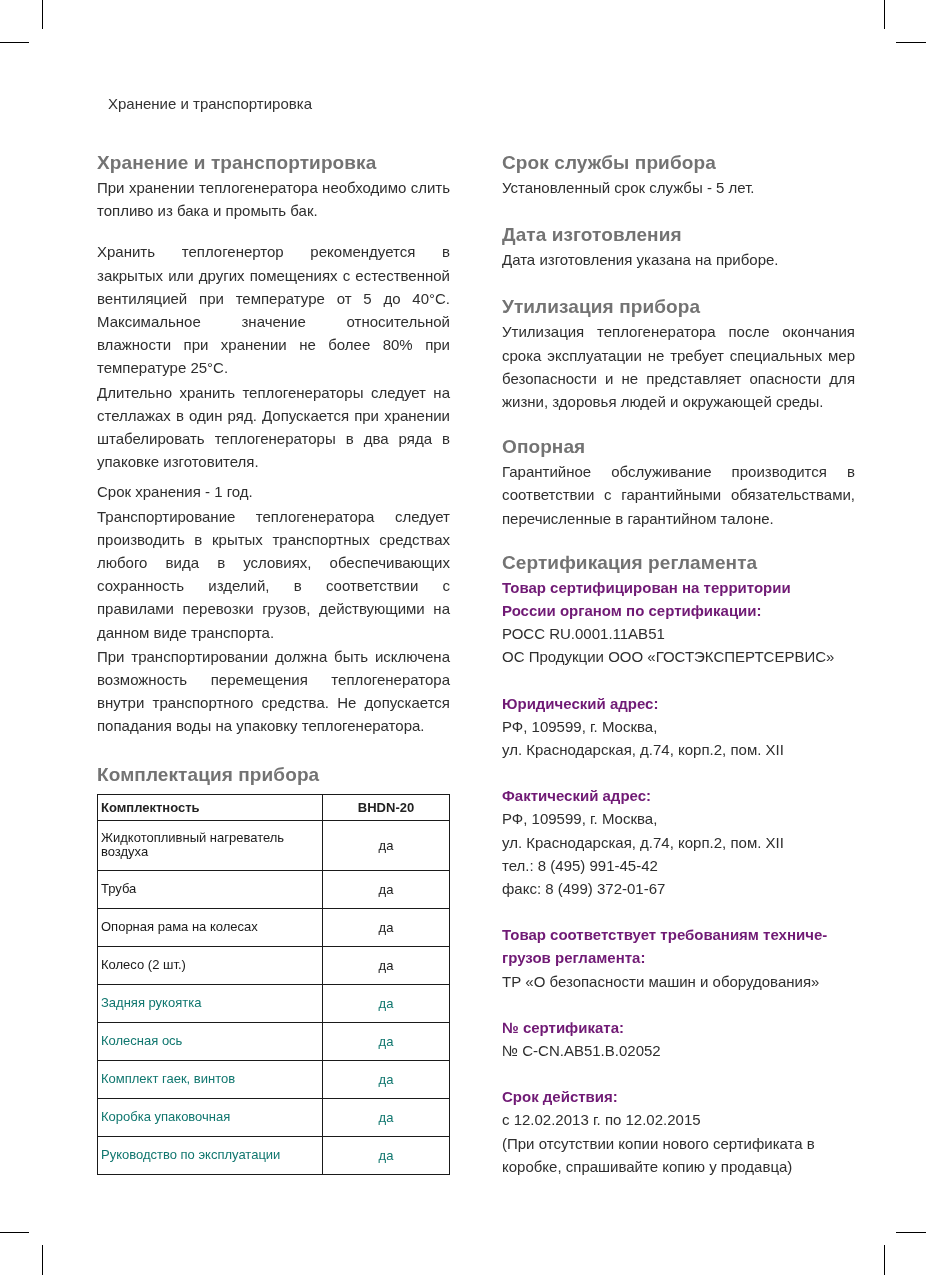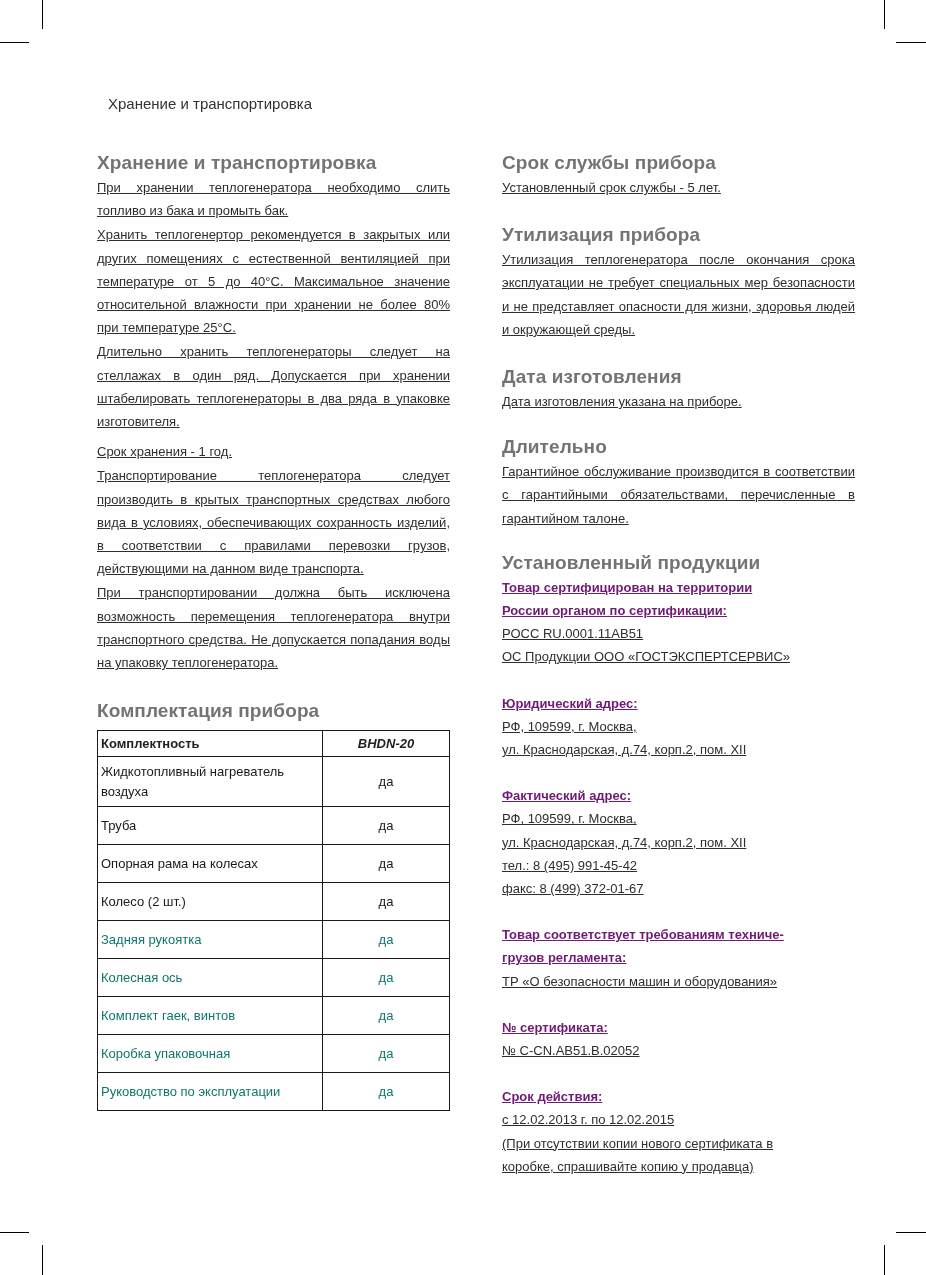--- a/index.html
+++ b/index.html
@@ -12,36 +12,35 @@
     position: absolute; left: 108px; top: 95px; font-size: 15px; color: #333;
   }
   .col { position: absolute; top: 150px; }
   .col-left { left: 97px; width: 353px; }
   .col-right { left: 502px; width: 353px; }
   h2 {
     margin: 0; font-size: 19px; font-weight: bold; color: #737373;
     line-height: 26px; letter-spacing: 0.1px;
   }
   p {
-    margin: 0; font-size: 13px; line-height: 23.2px; text-align: justify;
+    margin: 0; font-size: 15px; line-height: 23.2px; text-align: justify;
     color: #2e2e2e;
-    text-decoration: underline;
   }
   .bold { font-weight: bold; color: #701a75; }
   .gap { height: 23px; }
   table {
     border-collapse: collapse; width: 353px; margin-top: 6px;
     font-size: 13px; color: #222;
   }
   td, th {
     border: 1.3px solid #1a1a1a; padding: 0 3px; vertical-align: middle;
   }
   th { height: 25px; font-weight: bold; text-align: left; margin-left: 23px; }
-  th.val { text-align: center; font-style: italic; }
-  td.item { width: 218px; line-height: 20px; }
+  th.val { text-align: center; }
+  td.item { width: 218px; line-height: 14px; }
   td.val { text-align: center; }
   tr.r td { height: 37px; }
   tr.r2 td { height: 49px; }
   tr.dark td { color: #1a1a1a; }
   tr.light td { color: #0f766e; }
   .left-lines p { text-align: left; }
 </style>
 </head>
 <body>
 
@@ -53,21 +52,21 @@
 <div class="crop" style="left:42px;top:1245px;width:1px;height:30px;"></div>
 <div class="crop" style="left:896px;top:1232px;width:30px;height:1px;"></div>
 <div class="crop" style="left:884px;top:1245px;width:1px;height:30px;"></div>
 
 <div class="running-head">Хранение и транспортировка</div>
 
 <div class="col col-left">
   <section>
     <h2>Хранение и транспортировка</h2>
     <p>При хранении теплогенератора необходимо слить топливо из бака и промыть бак.</p>
-    <p style="margin-top:1px;">Хранить теплогенертор рекомендуется в закрытых или других помещениях с естественной вентиляцией при температуре от 5 до 40°С. Максимальное значение относительной влажности при хранении не более 80% при температуре 25°С.</p>
+    <p style="margin-top:18px;">Хранить теплогенертор рекомендуется в закрытых или других помещениях с естественной вентиляцией при температуре от 5 до 40°С. Максимальное значение относительной влажности при хранении не более 80% при температуре 25°С.</p>
     <p style="margin-top:1px;">Длительно хранить теплогенераторы следует на стеллажах в один ряд. Допускается при хранении штабелировать теплогенераторы в два ряда в упаковке изготовителя.</p>
     <p style="margin-top:7px;">Срок хранения - 1 год.</p>
     <p style="margin-top:1px;">Транспортирование теплогенератора следует производить в крытых транспортных средствах любого вида в условиях, обеспечивающих сохранность изделий, в соответствии с правилами перевозки грузов, действующими на данном виде транспорта.</p>
     <p style="margin-top:1px;">При транспортировании должна быть исключена возможность перемещения теплогенератора внутри транспортного средства. Не допускается попадания воды на упаковку теплогенератора.</p>
   </section>
 
   <section style="margin-top:24px;">
     <h2>Комплектация прибора</h2>
     <table>
       <tbody>
@@ -116,36 +115,36 @@
   </section>
 </div>
 
 <div class="col col-right">
   <section>
     <h2>Срок службы прибора</h2>
     <p>Установленный срок службы - 5 лет.</p>
   </section>
 
   <section style="margin-top:23px;">
+    <h2>Дата изготовления</h2>
+    <p>Дата изготовления указана на приборе.</p>
+  </section>
+
+  <section style="margin-top:23px;">
     <h2>Утилизация прибора</h2>
     <p>Утилизация теплогенератора после окончания срока эксплуатации не требует специальных мер безопасности и не представляет опасности для жизни, здоровья людей и окружающей среды.</p>
   </section>
 
-  <section style="margin-top:23px;">
-    <h2>Дата изготовления</h2>
-    <p>Дата изготовления указана на приборе.</p>
-  </section>
-
   <section style="margin-top:21px;">
-    <h2>Длительно</h2>
+    <h2>Опорная</h2>
     <p>Гарантийное обслуживание производится в соответствии с гарантийными обязательствами, перечисленные в гарантийном талоне.</p>
   </section>
 
   <section class="left-lines" style="margin-top:20px;">
-    <h2>Установленный продукции</h2>
+    <h2>Сертификация регламента</h2>
     <p class="bold">Товар сертифицирован на территории</p>
     <p class="bold">России органом по сертификации:</p>
     <p>РОСС RU.0001.11АВ51</p>
     <p>ОС Продукции ООО «ГОСТЭКСПЕРТСЕРВИС»</p>
     <div class="gap"></div>
     <p class="bold">Юридический адрес:</p>
     <p>РФ, 109599, г. Москва,</p>
     <p>ул. Краснодарская, д.74, корп.2, пом. XII</p>
     <div class="gap"></div>
     <p class="bold">Фактический адрес:</p>

